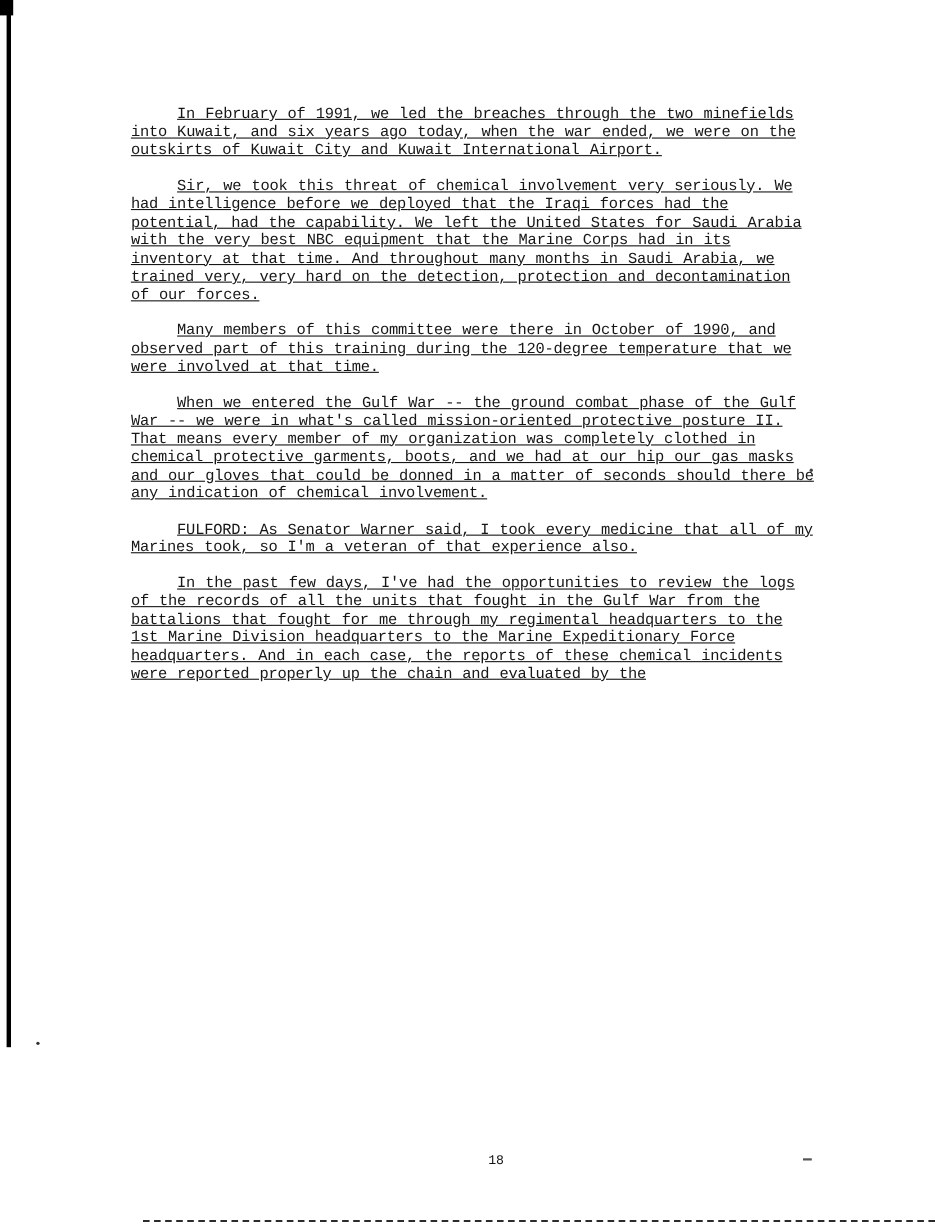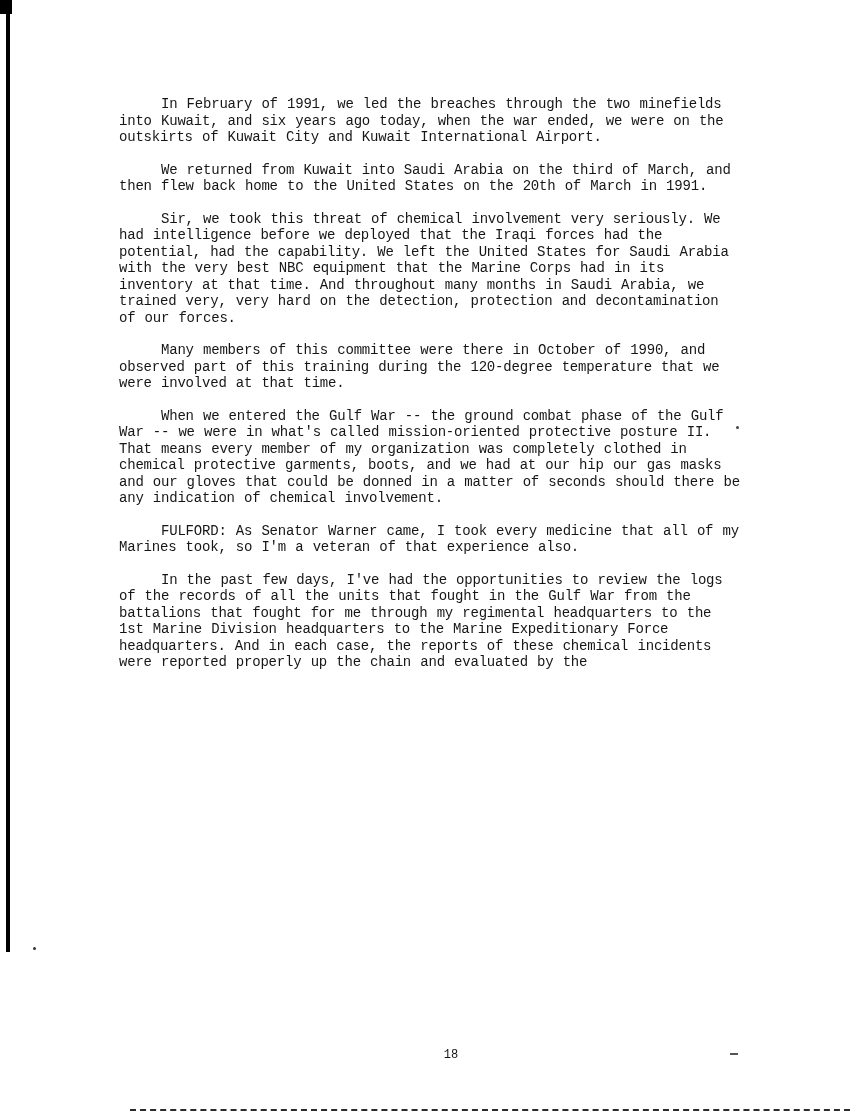--- a/index.html
+++ b/index.html
@@ -75,20 +75,21 @@
     width: 622px;
     font-size: 14px;
     line-height: 16.5px;
     letter-spacing: -0.2px;
   }
   .text-block p {
     margin: 0 0 16px 0;
     text-indent: 42px;
     white-space: normal;
     word-spacing: 1px;
+    text-decoration: underline;
   }
   .page-number {
     position: absolute;
     left: 0;
     top: 1048px;
     width: 850px;
     text-align: center;
     font-size: 12px;
     margin-left: 26px;
   }
@@ -99,25 +100,24 @@
 <div class="page">
 
   <div class="corner-mark"></div>
   <div class="edge-bar"></div>
   <div class="stray-dot-left"></div>
   <div class="stray-dot-right"></div>
   <div class="stray-dash-right"></div>
 
   <div class="text-block" id="paragraphs">
       <p>In February of 1991, we led the breaches through the two minefields into Kuwait, and six years ago today, when the war ended, we were on the outskirts of Kuwait City and Kuwait International Airport.</p>
-      <p>We returned from Kuwait into Saudi Arabia on the third of March, and then flew back home to the United States on the 20th of March in 1991.</p>
       <p>Sir, we took this threat of chemical involvement very seriously. We had intelligence before we deployed that the Iraqi forces had the potential, had the capability.  We left the United States for Saudi Arabia with the very best NBC equipment that the Marine Corps had in its inventory at that time.  And throughout many months in Saudi Arabia, we trained very, very hard on the detection, protection and decontamination of our forces.</p>
       <p>Many members of this committee were there in October of 1990, and observed part of this training during the 120-degree temperature that we were involved at that time.</p>
       <p>When we entered the Gulf War -- the ground combat phase of the Gulf War -- we were in what's called mission-oriented protective posture II.  That means every member of my organization was completely clothed in chemical protective garments, boots, and we had at our hip our gas masks and our gloves that could be donned in a matter of seconds should there be any indication of chemical involvement.</p>
-      <p>FULFORD:  As Senator Warner came, I took every medicine that all of my Marines took, so I'm a veteran of that experience also.</p>
+      <p>FULFORD:  As Senator Warner said, I took every medicine that all of my Marines took, so I'm a veteran of that experience also.</p>
       <p>In the past few days, I've had the opportunities to review the logs of the records of all the units that fought in the Gulf War from the battalions that fought for me through my regimental headquarters to the 1st Marine Division headquarters to the Marine Expeditionary Force headquarters.  And in each case, the reports of these chemical incidents were reported properly up the chain and evaluated by the</p>
     </div>
 
   <div class="page-number">18</div>
 
   <div class="bottom-dashes"></div>
 
 </div>
 
 </body></html>

